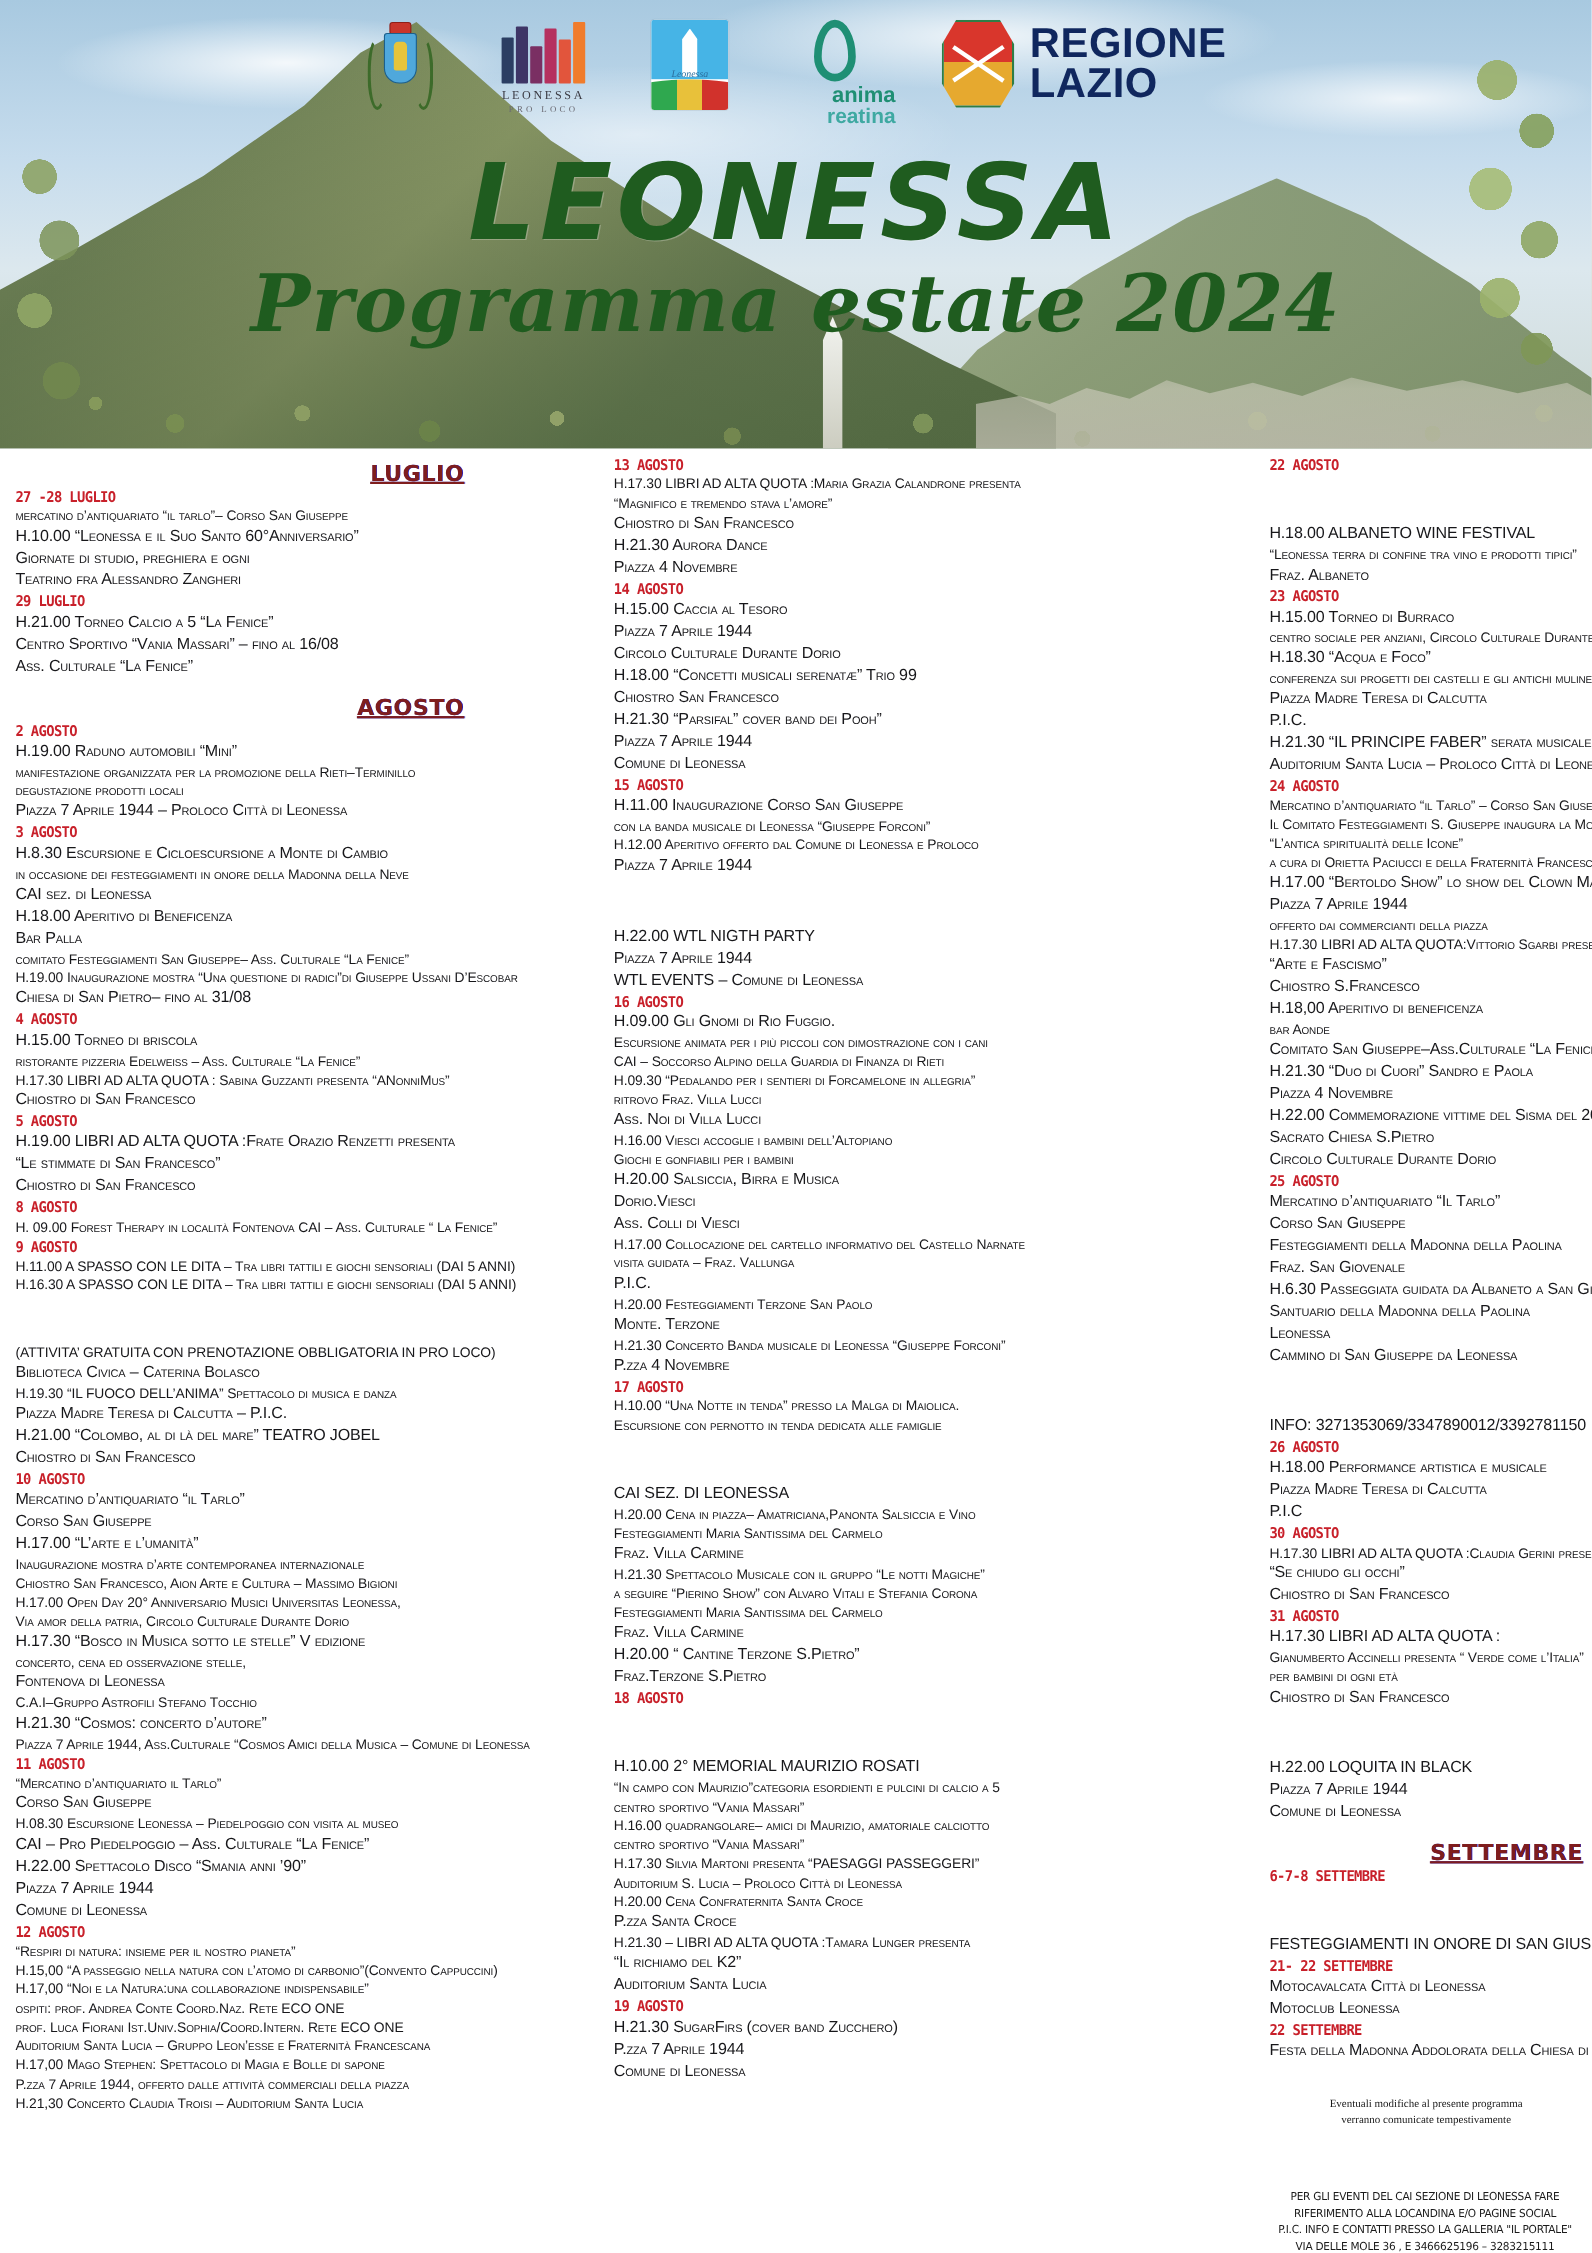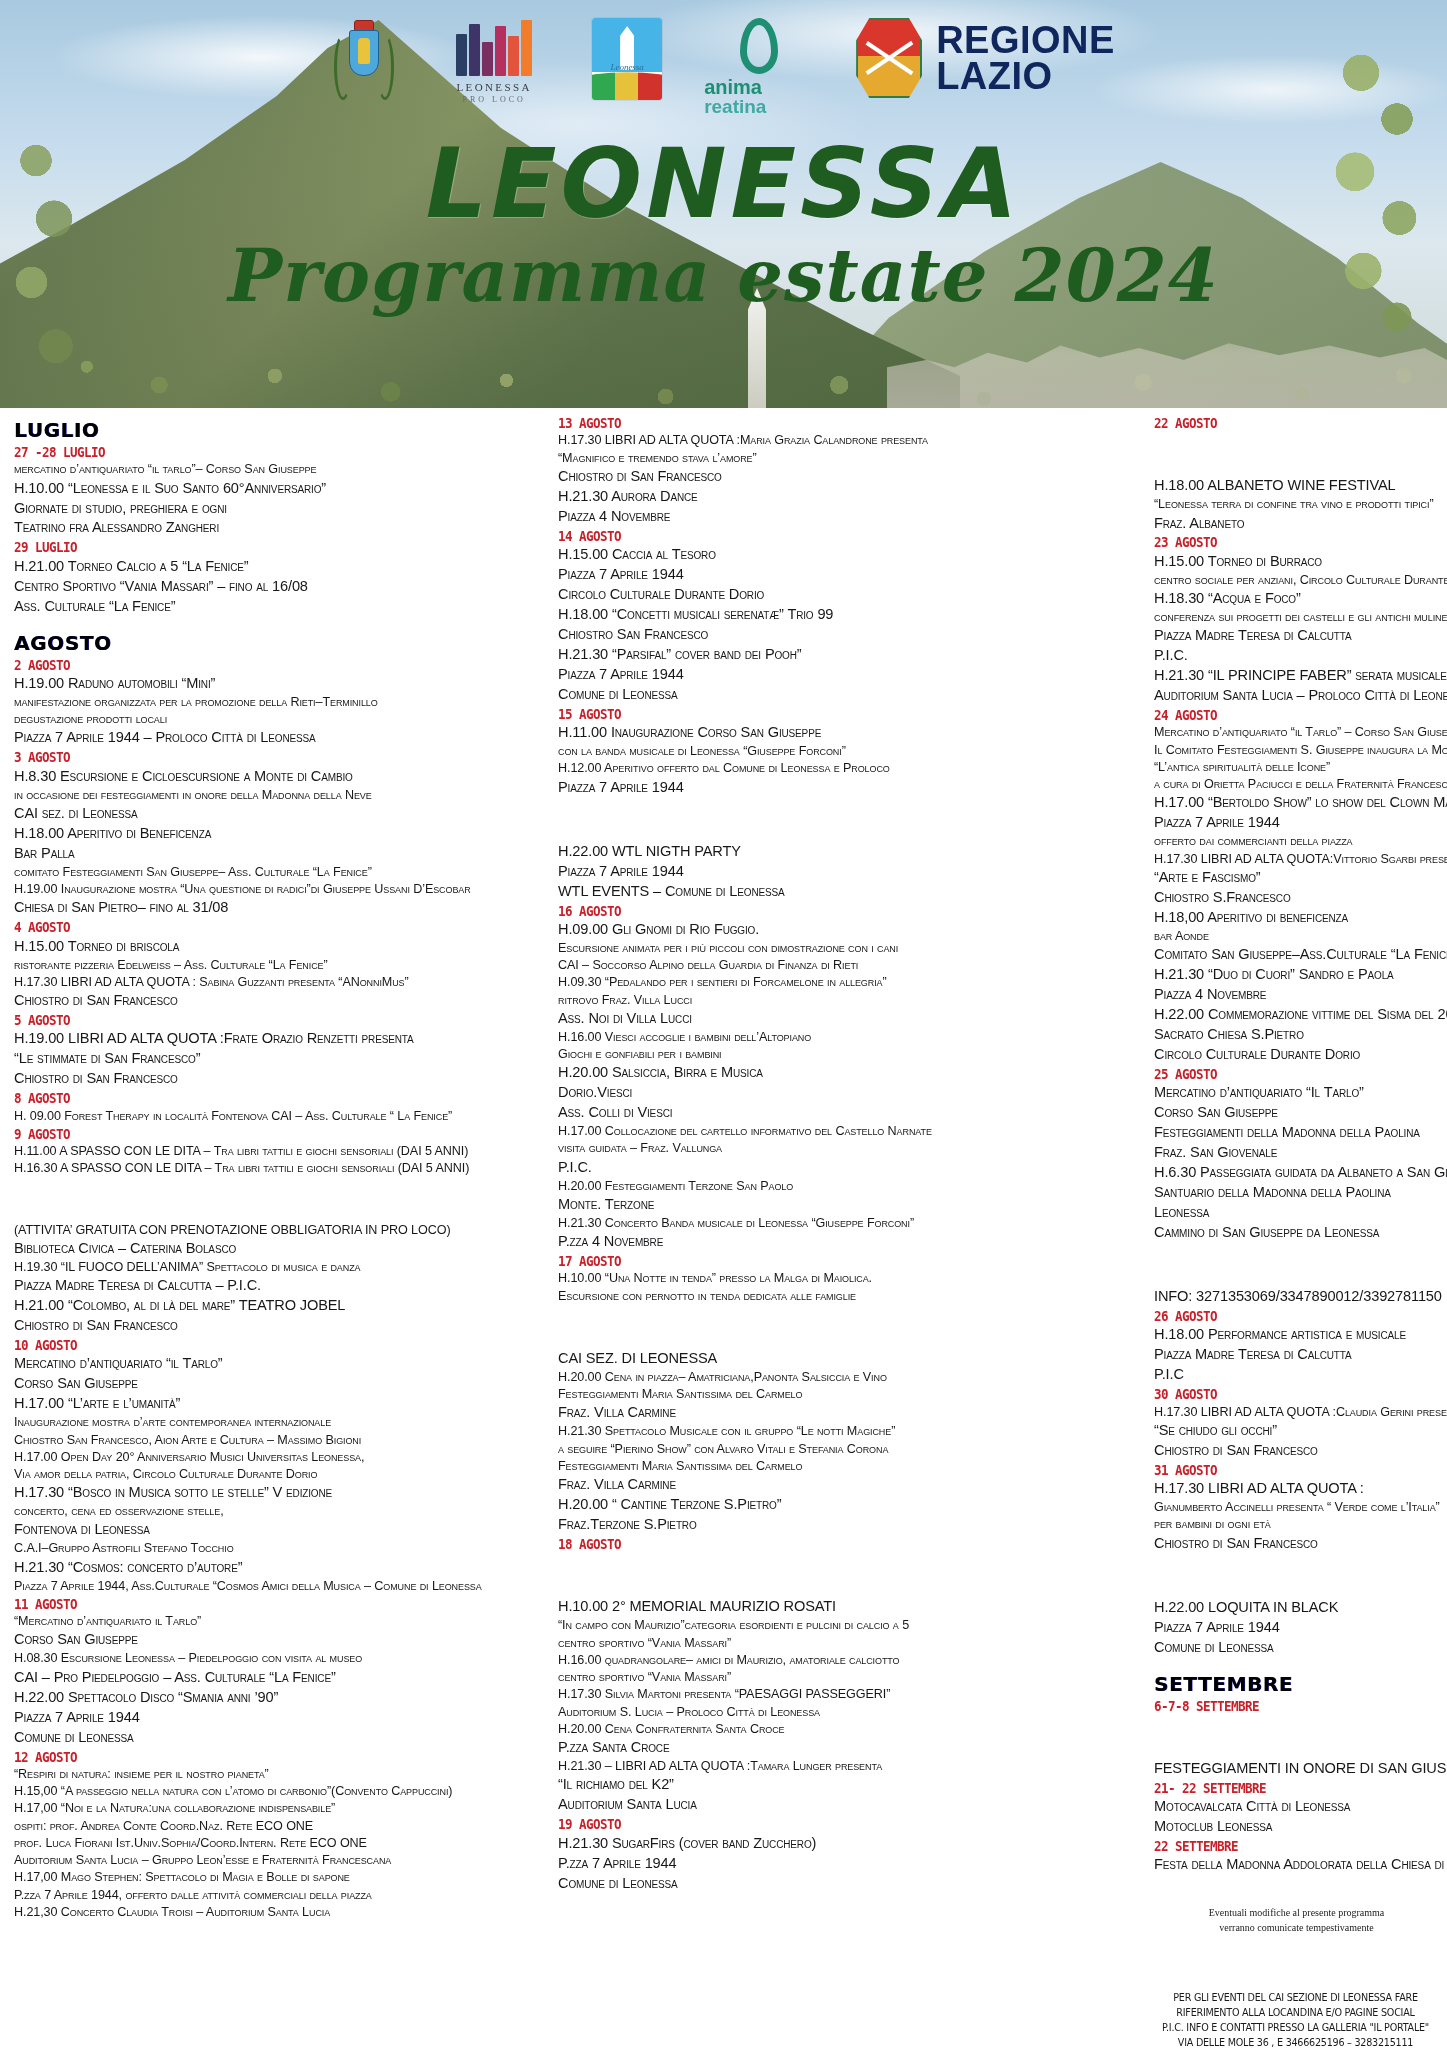--- a/index.html
+++ b/index.html
@@ -157,21 +157,21 @@
     background:linear-gradient(to right,#2fa84f 0%,#2fa84f 33%,#e8c13a 33%,#e8c13a 66%,#d1322c 66%,#d1322c 100%);
     clip-path:ellipse(120% 100% at 50% 100%);
   }
   .visit .vtext {
     position:absolute; left:0; right:0; bottom:34%;
     text-align:center; font-size:9px; color:#2b6f9e;
     font-family:"Liberation Serif", serif; font-style:italic;
   }
 
   
-  .anima { width:110px; text-align:left; }
+  .anima { width:110px; text-align:right; }
   .anima .diamond {
     width:38px; height:56px; margin:0 auto;
     border:7px solid #1f8f74; border-radius:50% 50% 50% 50%/60% 60% 40% 40%;
     transform:rotate(0deg);
   }
   .anima .atxt1 { font-size:20px; color:#1f8f74; font-weight:bold; margin-top:3px; line-height:1; }
   .anima .atxt2 { font-size:19px; color:#3fa9a2; font-weight:bold; line-height:1; }
 
   
   .lazio { display:flex; align-items:center; gap:14px; }
@@ -213,28 +213,29 @@
     position:absolute; top:408px; left:0; width:1447px; height:1640px;
     background:#fff;
     display:flex;
   }
   .col { position:relative; padding-top:6px; }
   .col1 { width:428px; padding-left:14px; padding-right:6px; }
   .col2 { width:430px; padding-left:130px; padding-right:6px; }
   .col3 { width:589px; padding-left:296px; padding-right:8px; }
 
   .month {
-    text-align:left;
-    color:#000000;
+    text-align:right;
+    color:#7f1d1d;
     font-family:"DejaVu Sans", sans-serif;
     font-weight:bold;
     font-size:20px;
     letter-spacing:.6px;
     margin:4px 0 2px 0;
     text-shadow:0.5px 0 0 #2222cc;
+    text-decoration:underline;
   }
   .month.m2 { margin-top:14px; }
 
   .date {
     color:#c8202a;
     font-family:"DejaVu Sans Mono", monospace;
     font-weight:bold;
     font-size:13.5px;
     letter-spacing:-0.6px;
     line-height:1.28;

